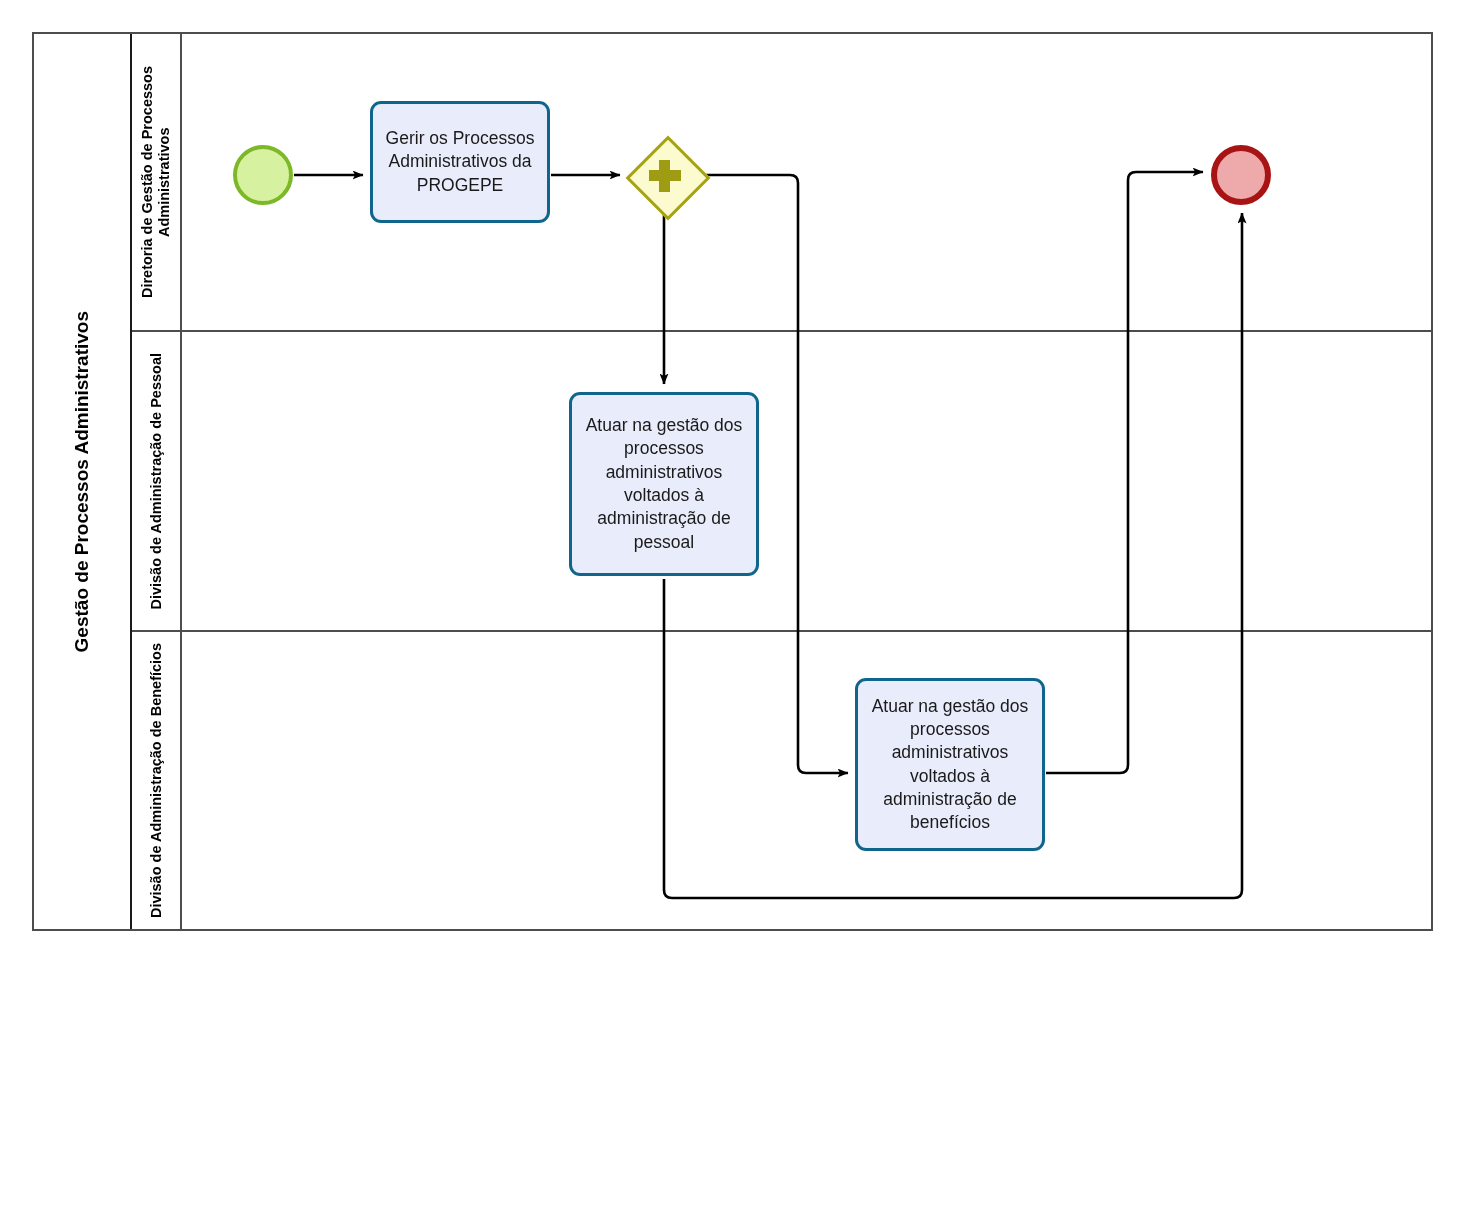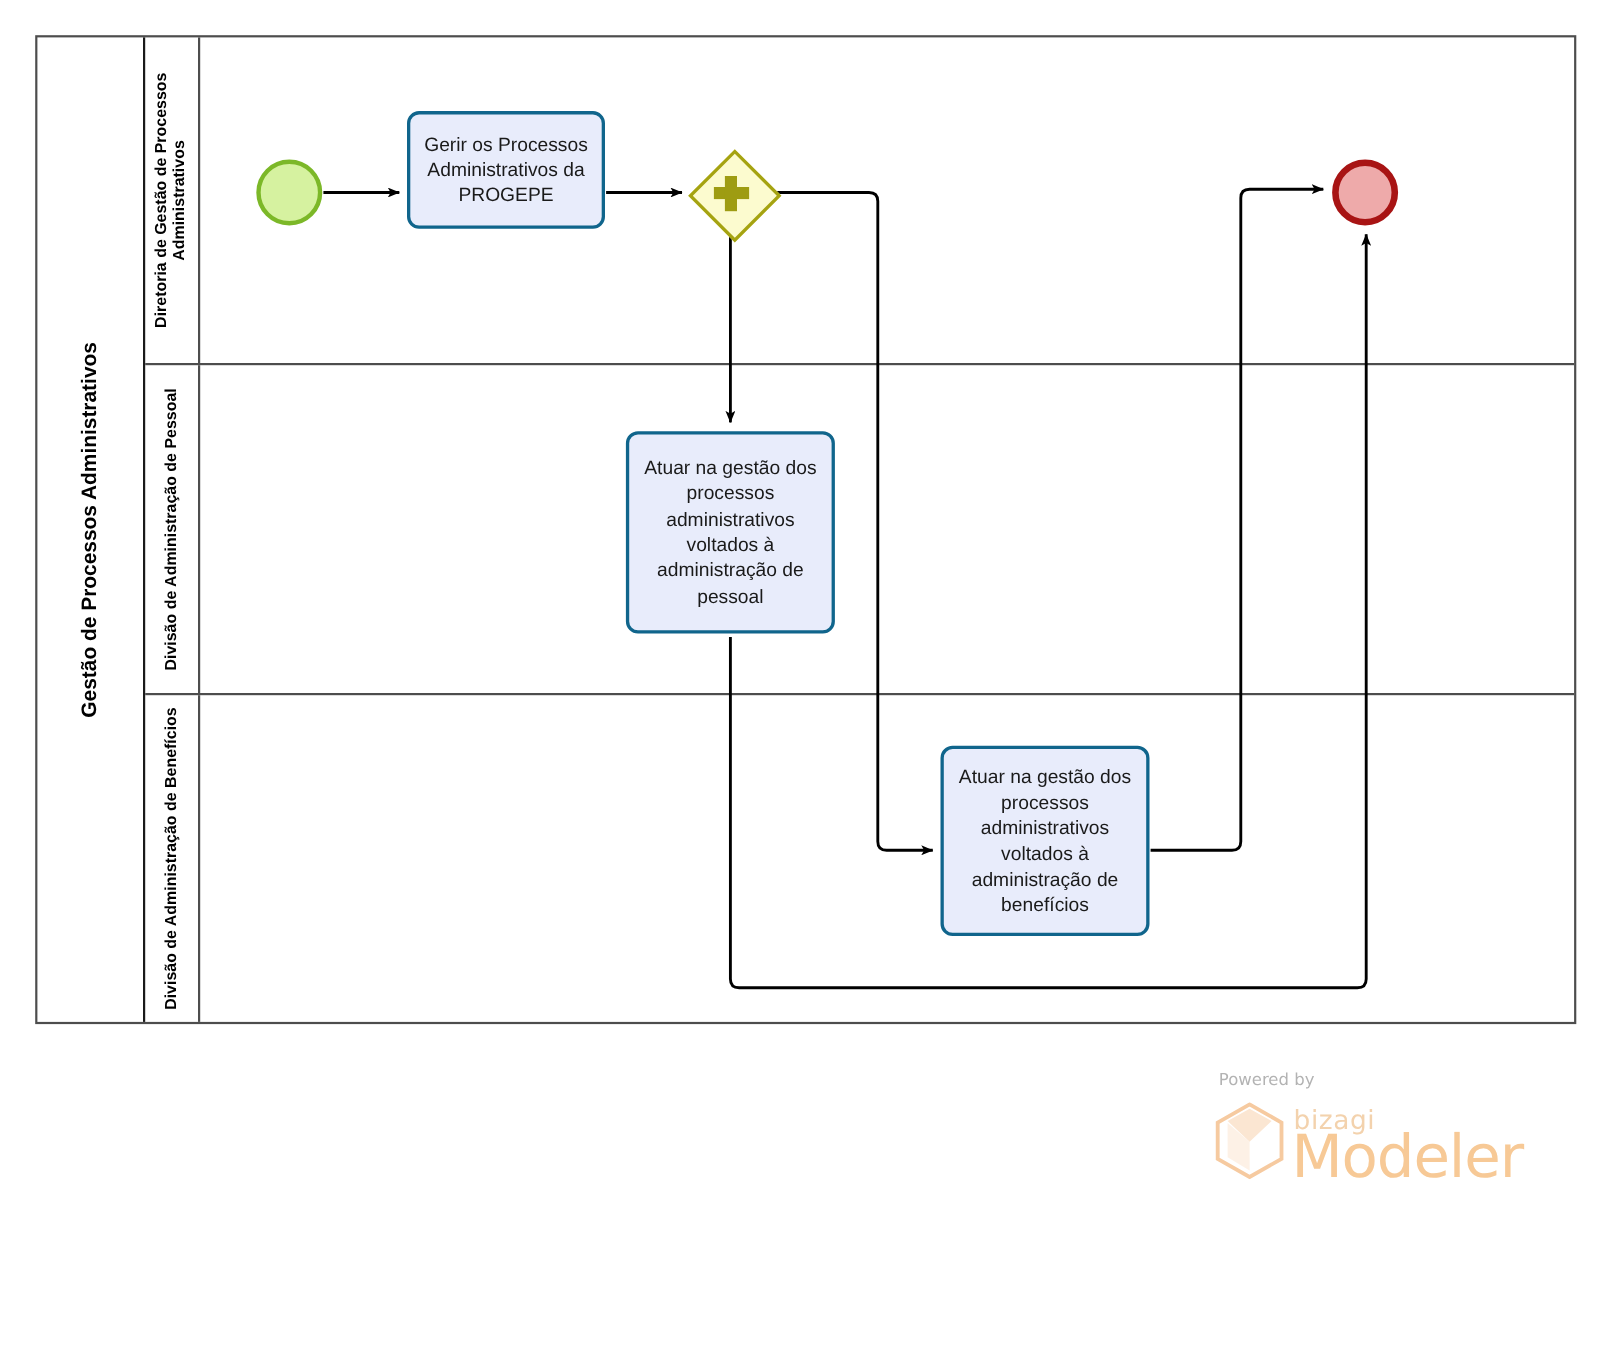--- a/index.html
+++ b/index.html
@@ -159,21 +159,21 @@
     border-radius: 11px;
     display: flex;
     align-items: center;
     justify-content: center;
     text-align: center;
     font-size: 17.5px;
     line-height: 1.33;
     color: #1a1a1a;
     padding: 4px 8px;
   }
-  .task-1 { left: 370px; top: 101px; width: 180px; height: 107px; }
+  .task-1 { left: 370px; top: 101px; width: 180px; height: 122px; }
   .task-2 { left: 569px; top: 392px; width: 190px; height: 184px; }
   .task-3 { left: 855px; top: 678px; width: 190px; height: 173px; }
 
   
   .watermark {
     position: absolute;
     left: 1104px;
     top: 972px;
     width: 270px;
     height: 105px;
@@ -271,24 +271,14 @@
     <div class="gw-shape"></div>
     <div class="gw-plus"></div>
   </div>
 
   <div class="node task task-2">Atuar na gestão dos processos administrativos voltados à administração de pessoal</div>
 
   <div class="node task task-3">Atuar na gestão dos processos administrativos voltados à administração de benefícios</div>
 
   <div class="node event end-event"></div>
 
-  <div class="watermark">
-    <div class="wm-powered">Powered by</div>
-    <svg class="wm-hex" viewBox="0 0 64 70">
-      <polygon points="32,2 61,18.5 61,51.5 32,68 3,51.5 3,18.5" fill="none" stroke="#f6caa0" stroke-width="3.5"></polygon>
-      <polygon points="32,36 12,17 32,6 52,17" fill="#fbe6d2"></polygon>
-      <polygon points="32,36 32,62 12,50 12,19" fill="#fbe6d2" opacity="0.55"></polygon>
-    </svg>
-    <div class="wm-bizagi">bizagi</div>
-    <div class="wm-modeler">Modeler</div>
-  </div>
 
 </div>
 
 </body></html>

